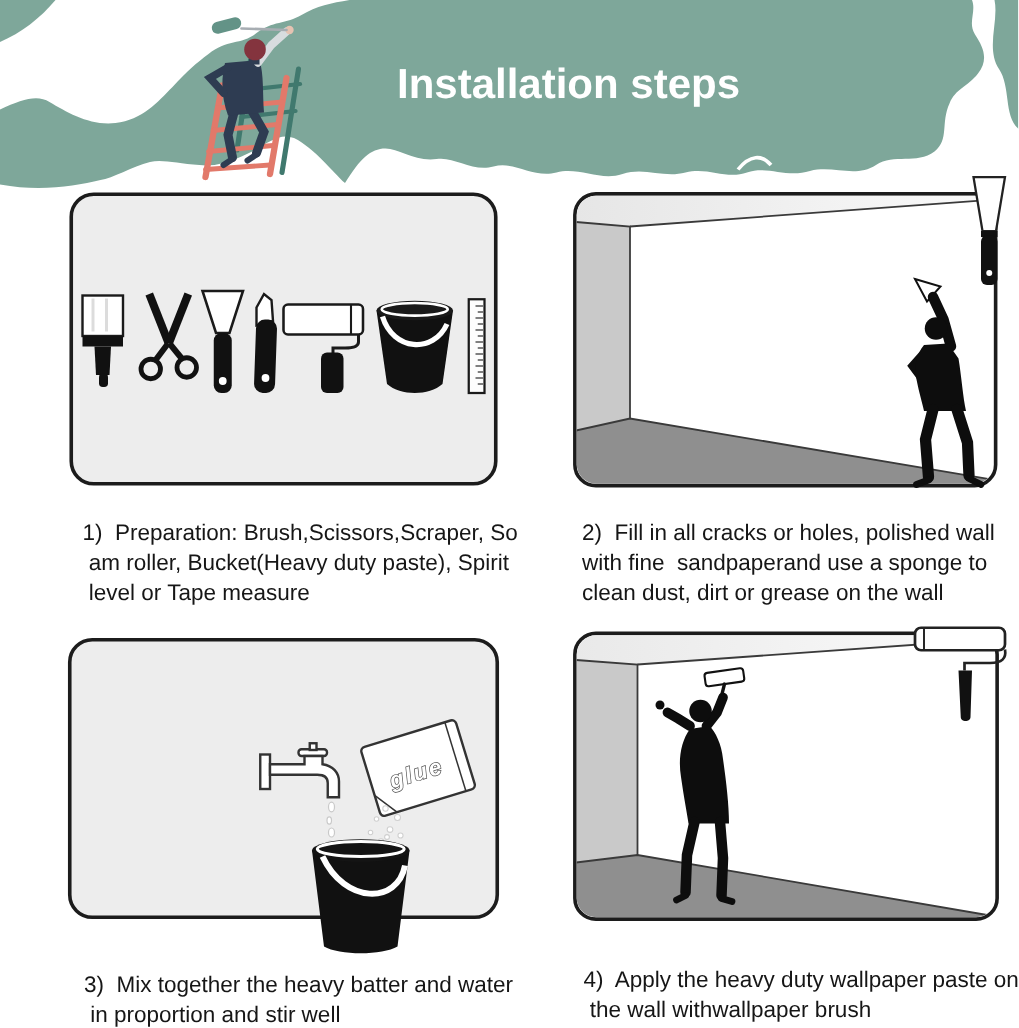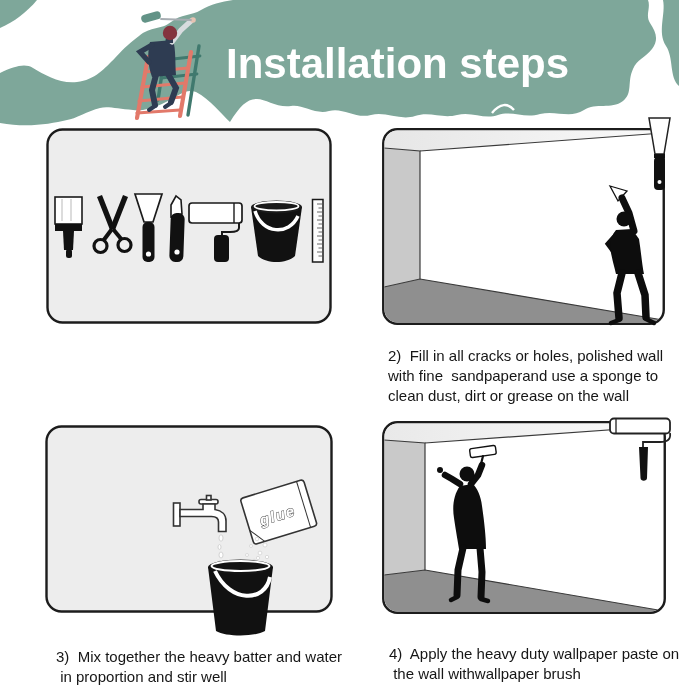--- a/index.html
+++ b/index.html
@@ -1,21 +1,21 @@
 <!DOCTYPE html>
 <html><head>
 <meta charset="utf-8">
 <style>
   html,body{margin:0;padding:0;background:#fff;}
   .page{position:relative;width:679px;height:685px;background:#fff;overflow:hidden;
         font-family:"Liberation Sans",sans-serif;}
   .abs{position:absolute;}
   svg{display:block;overflow:visible;}
   .title{position:absolute;left:226px;top:40px;width:306px;text-align:center;
-         font-size:42px;font-weight:700;color:#fff;letter-spacing:0px;white-space:nowrap;}
+         font-size:28px;font-weight:700;color:#fff;letter-spacing:0px;white-space:nowrap;}
   .caption{position:absolute;font-size:15px;line-height:20px;color:#161616;
            white-space:pre-wrap;}
   .c1{left:55px;top:346px;width:300px;}
   .c2{left:388px;top:346px;width:295px;}
   .c3{left:56px;top:647px;width:300px;}
   .c4{left:389px;top:644px;width:295px;}
 </style>
 </head>
 <body>
 
@@ -253,20 +253,23 @@
     </g>
 
     <g>
       <rect x="228" y="-2.5" width="60" height="15" rx="4" fill="#fff" stroke="#222" stroke-width="1.8"></rect>
       <line x1="234" y1="-2" x2="234" y2="12" stroke="#222" stroke-width="1.3"></line>
       <path d="M288,12 C289,18 286,21 278,21 L261,21 L261,26" fill="none" stroke="#222" stroke-width="1.8"></path>
       <path d="M257,26 L266,26 L265,57 C265,60.5 258.5,60.5 258.5,57 Z" fill="#111"></path>
     </g>
   </svg>
 
+  <div class="caption c1">1)  Preparation: Brush,Scissors,Scraper, So
+ am roller, Bucket(Heavy duty paste), Spirit
+ level or Tape measure</div>
   <div class="caption c2">2)  Fill in all cracks or holes, polished wall
 with fine  sandpaperand use a sponge to
 clean dust, dirt or grease on the wall</div>
   <div class="caption c3">3)  Mix together the heavy batter and water
  in proportion and stir well</div>
   <div class="caption c4">4)  Apply the heavy duty wallpaper paste on
  the wall withwallpaper brush</div>
 
 </div>
 

